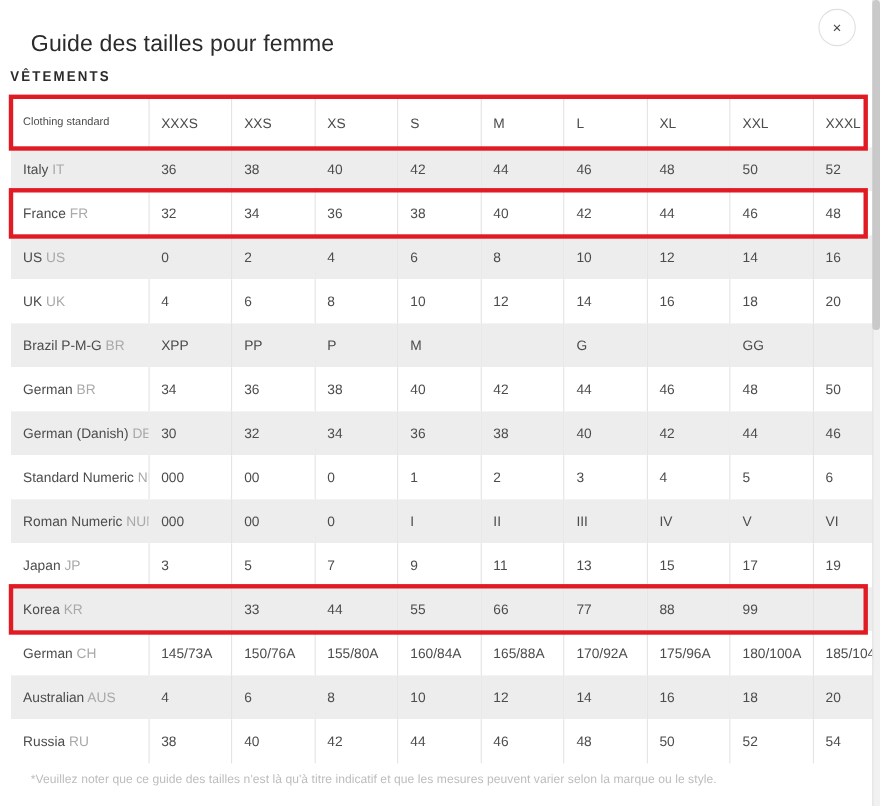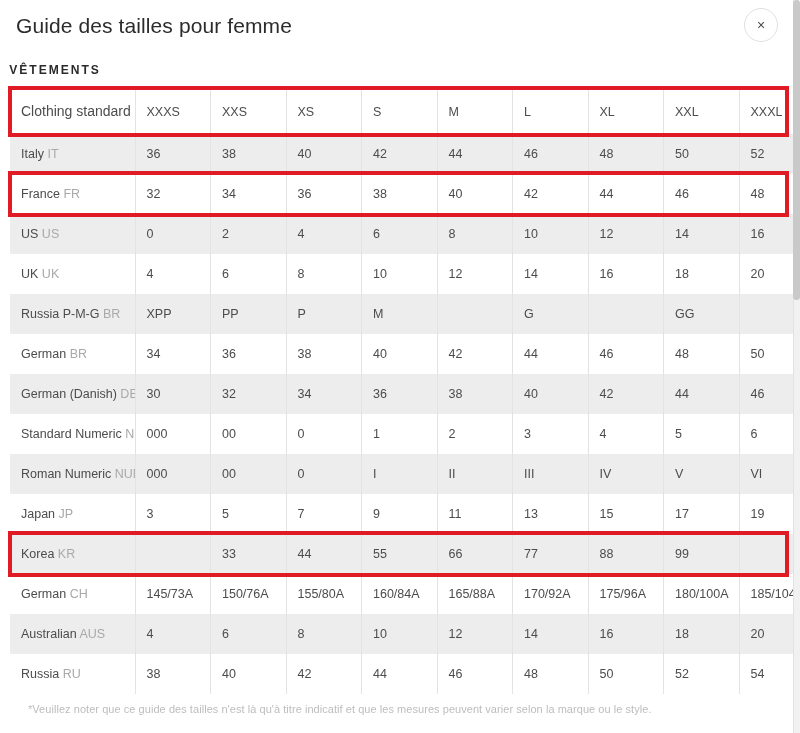--- a/index.html
+++ b/index.html
@@ -13,23 +13,23 @@
   #root {
     position: relative;
     width: 800px; height: 733px;
     background: #fff;
   }
 
   
   .modal-header {
     position: relative;
     height: 52px;
-    padding: 0 16px;
+    padding: 0 28px;
     display: flex;
-    align-items: center;
+    align-items: flex-end;
   }
   .modal-title {
     font-size: 21px;
     font-weight: 400;
     color: #2b2b2b;
     letter-spacing: .1px;
     white-space: nowrap;
   }
   .close-btn {
     position: absolute;
@@ -106,21 +106,21 @@
     line-height: 15px;
     white-space: normal;
   }
   .lbl .code {
     color: #a9a9a9;
     font-weight: 400;
   }
   .head-label {
     color: #1c1c1c;
     font-weight: 700;
-    font-size: 14px;
+    font-size: 10px;
     line-height: 15px;
     white-space: normal;
   }
   .head-val { color: #7b7b7b; }
   td.faded { color: #9a9a9a; }
 
   
   .hl {
     position: absolute;
     left: 8px;
@@ -241,21 +241,21 @@
             <td>6</td>
             <td>8</td>
             <td>10</td>
             <td>12</td>
             <td>14</td>
             <td>16</td>
             <td>18</td>
             <td>20</td>
           </tr>
           <tr class="row-odd">
-            <td class="lbl"><span>Russia P-M-G</span> <span class="code">BR</span></td>
+            <td class="lbl"><span>Brazil P-M-G</span> <span class="code">BR</span></td>
             <td class="faded">XPP</td>
             <td class="faded">PP</td>
             <td class="faded">P</td>
             <td class="faded">M</td>
             <td class="faded"></td>
             <td class="faded">G</td>
             <td class="faded"></td>
             <td class="faded">GG</td>
             <td class="faded"></td>
           </tr>

